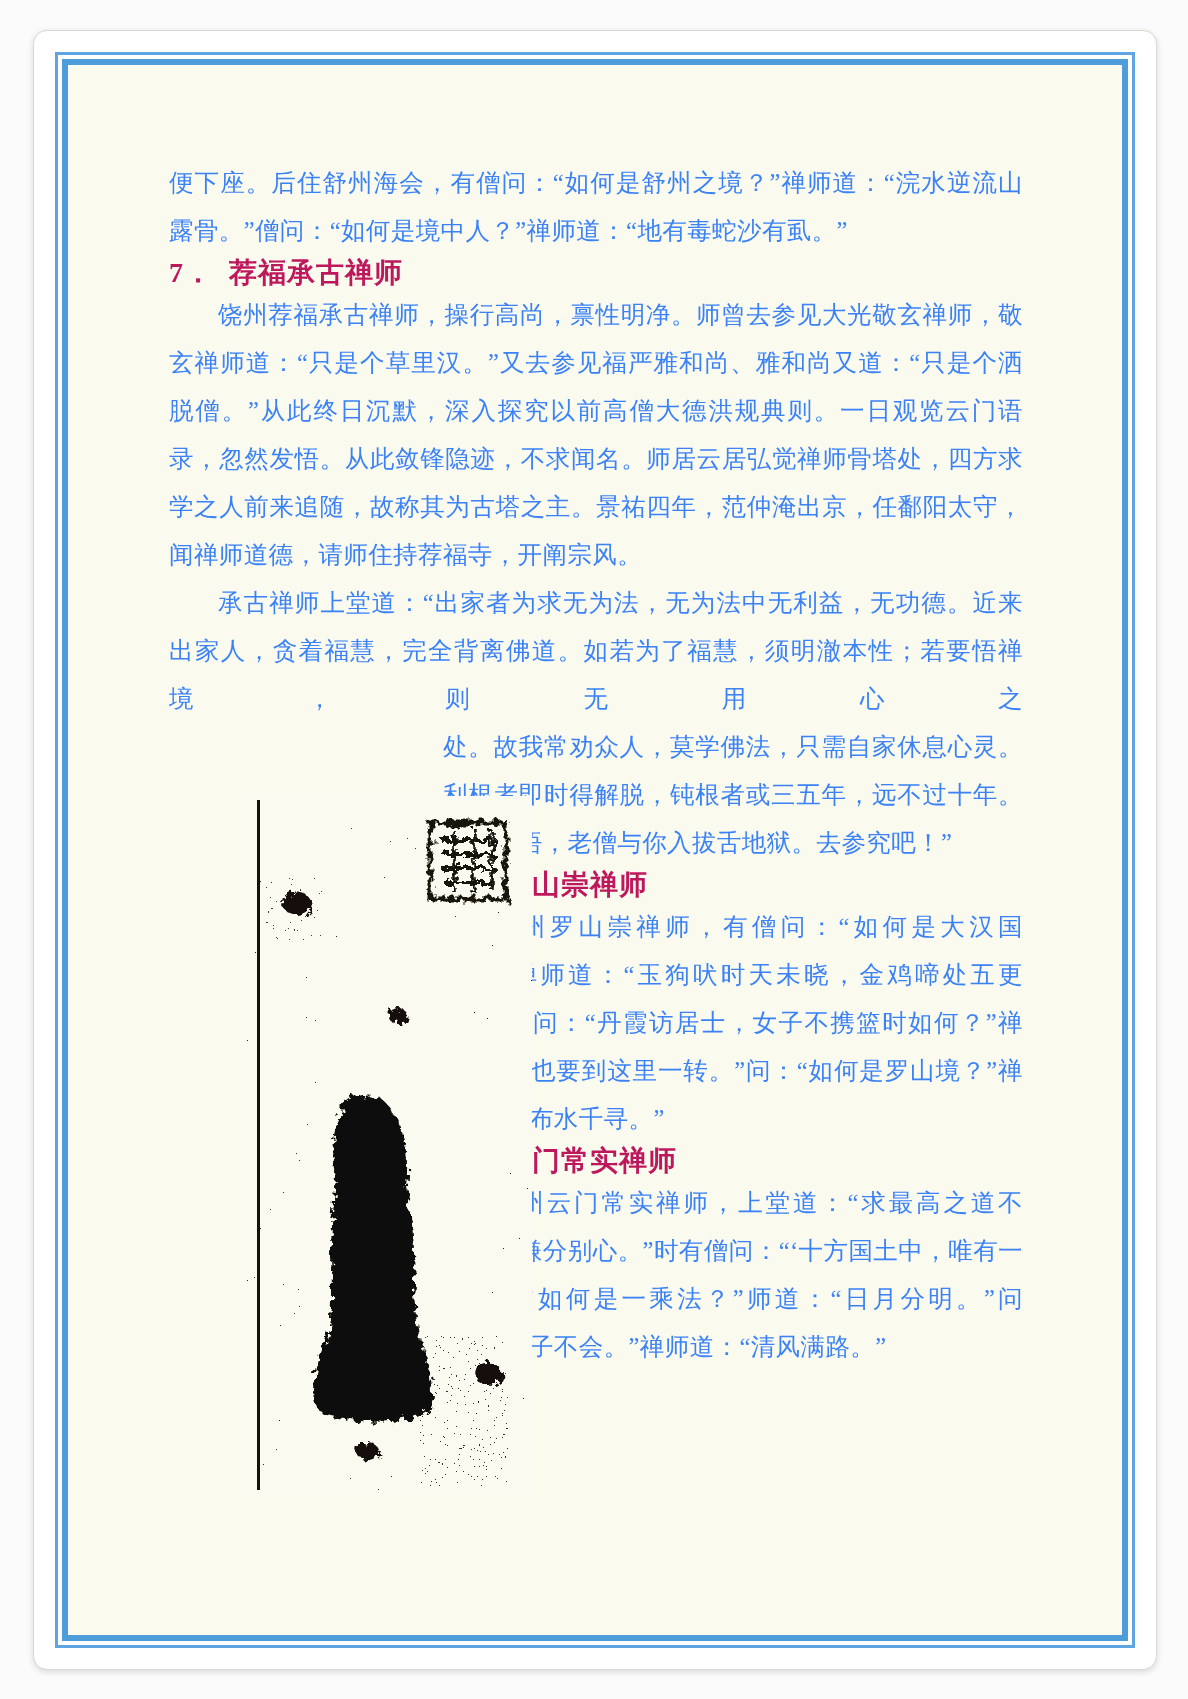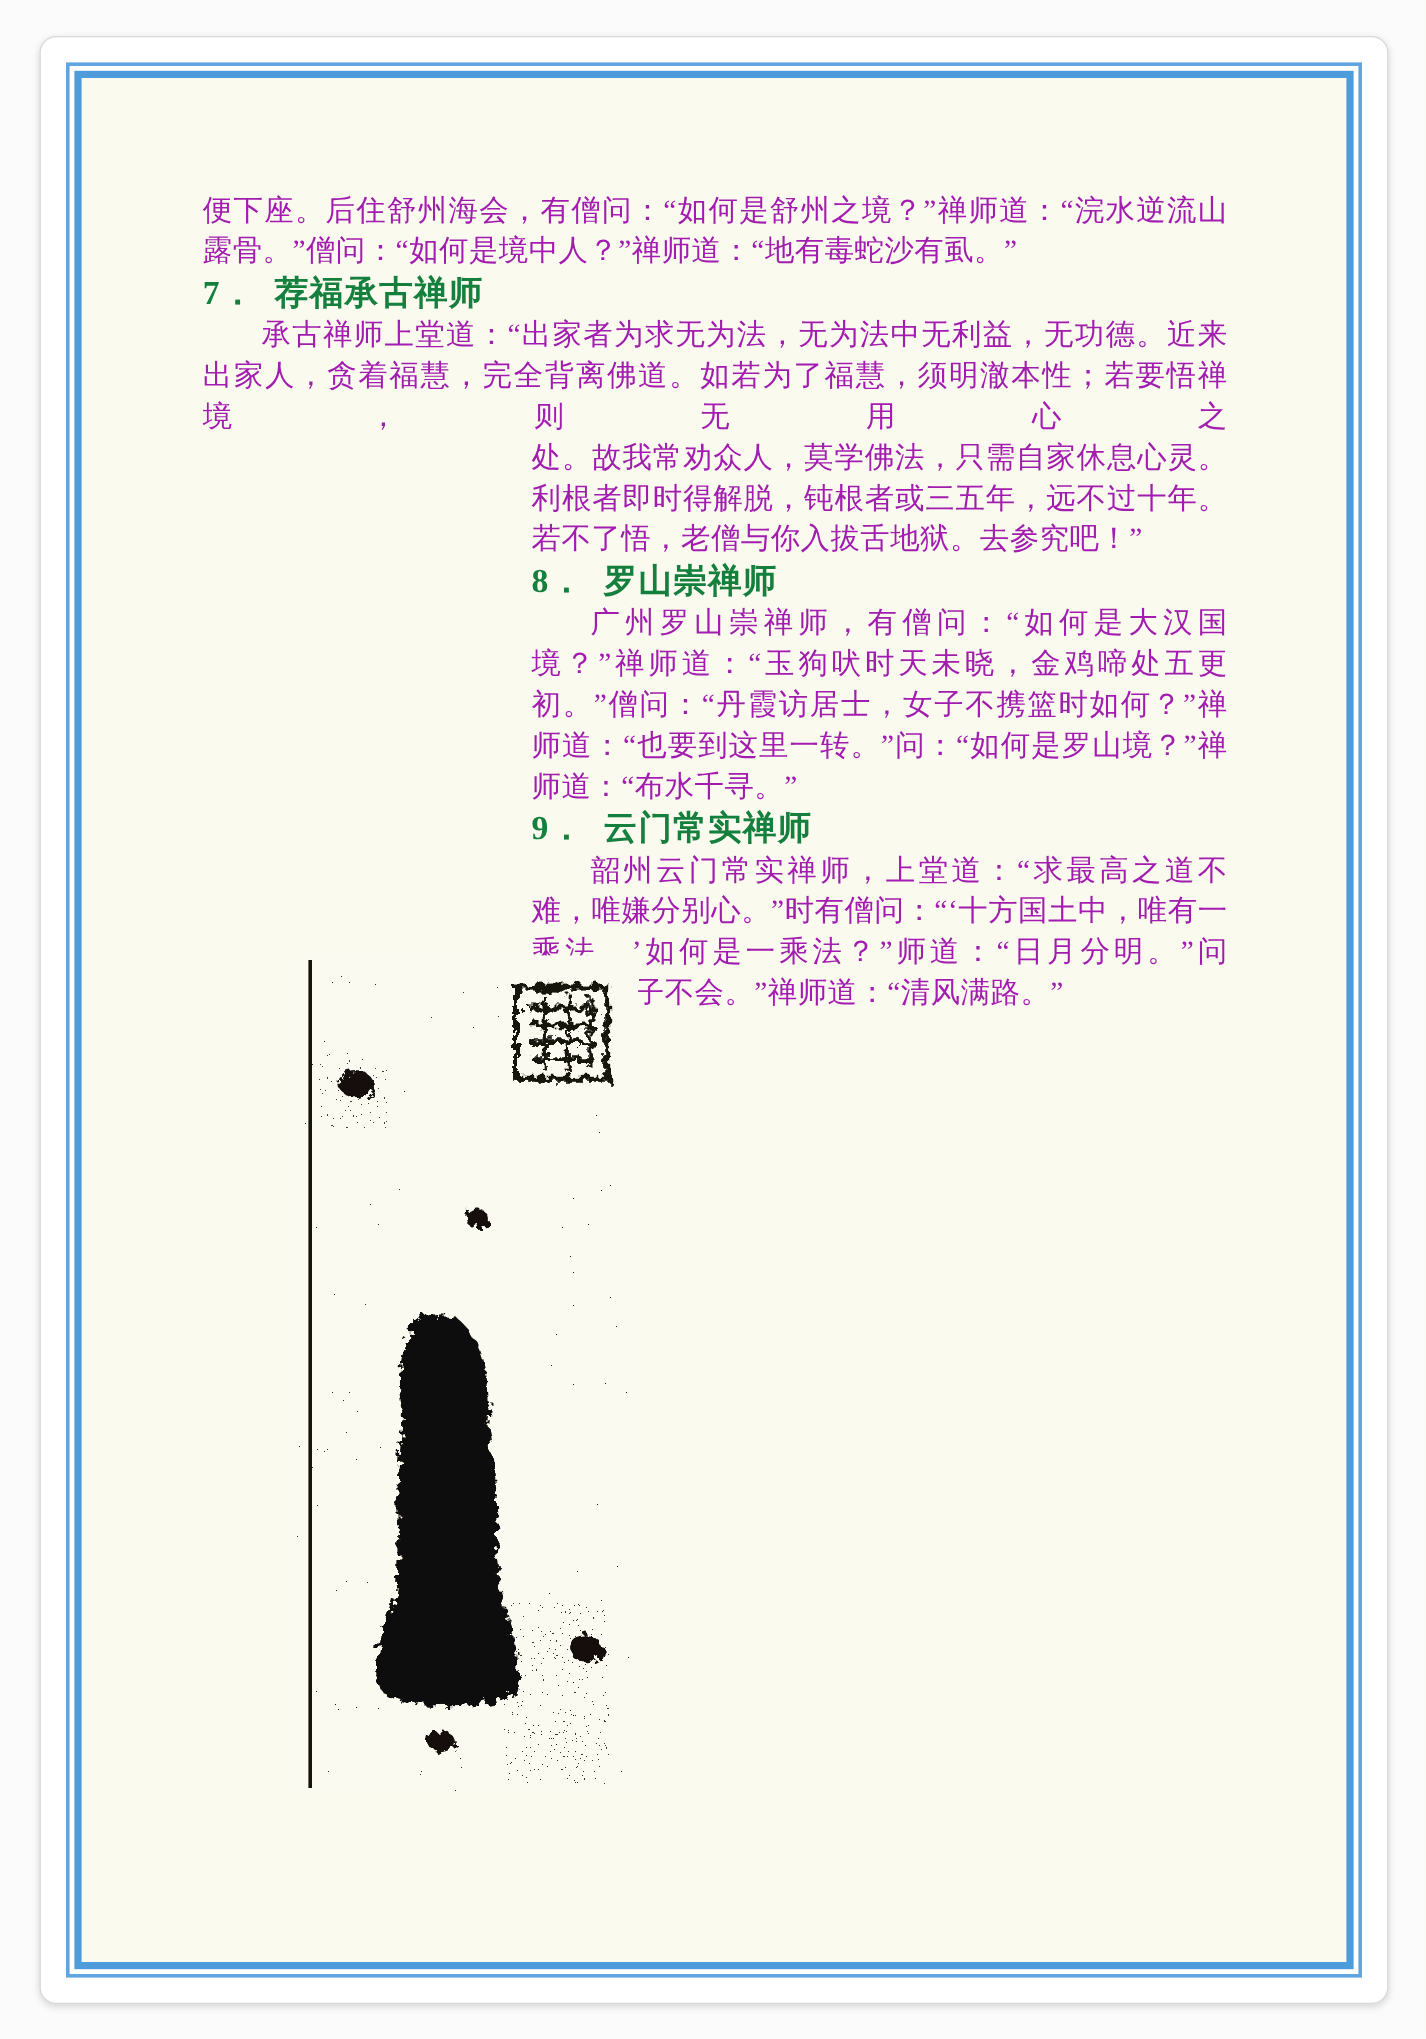--- a/index.html
+++ b/index.html
@@ -28,33 +28,33 @@
     background:#fafaef;
     padding:94px 99px 0 101px;
     box-sizing:border-box;
     position:absolute;
     overflow:hidden;
   }
   .content{position:relative;width:854px;}
   p.body{
     margin:0;
     font-size:24.5px;
-    line-height:34px;
+    line-height:48px;
     letter-spacing:0.4px;
-    color:#a21caf;
+    color:#3b82f6;
     text-align:justify;
   }
   p.ind{text-indent:2em;}
   p.force-just{text-align-last:justify;}
   h2.sect{
     margin:0;
     font-size:28px;
     line-height:36px;
     font-weight:700;
-    color:#15803d;
+    color:#be185d;
     letter-spacing:1px;
   }
   h2.sect .num{margin-right:16px;}
   .h7{margin-top:44px;}
   .p1{margin-top:16px;}
   .p2{margin-top:8px;}
   .p3{margin-top:8px;}
   .rightcol{margin-left:274px;width:580px;}
   .h8{margin-top:24px;}
   .p8{margin-top:20px;}
@@ -74,20 +74,21 @@
 <div class="canvas">
   <div class="card">
     <div class="frame-outer"></div>
     <div class="frame-inner">
       <div class="content">
 
         <p class="body">便下座。后住舒州海会，有僧问：“如何是舒州之境？”禅师道：“浣水逆流山露骨。”僧问：“如何是境中人？”禅师道：“地有毒蛇沙有虱。”</p>
 
         <h2 class="sect h7"><span class="num">7．</span><span>荐福承古禅师</span></h2>
 
+        <p class="body ind p1">饶州荐福承古禅师，操行高尚，禀性明净。师曾去参见大光敬玄禅师，敬玄禅师道：“只是个草里汉。”又去参见福严雅和尚、雅和尚又道：“只是个洒脱僧。”从此终日沉默，深入探究以前高僧大德洪规典则。一日观览云门语录，忽然发悟。从此敛锋隐迹，不求闻名。师居云居弘觉禅师骨塔处，四方求学之人前来追随，故称其为古塔之主。景祐四年，范仲淹出京，任鄱阳太守，闻禅师道德，请师住持荐福寺，开阐宗风。</p>
         <p class="body ind p3 force-just">承古禅师上堂道：“出家者为求无为法，无为法中无利益，无功德。近来出家人，贪着福慧，完全背离佛道。如若为了福慧，须明澈本性；若要悟禅境，则无用心之</p>
 
         <figure class="scan">
           <svg width="290" height="700" viewBox="0 0 290 700" xmlns="http://www.w3.org/2000/svg">
             <defs>
               <filter id="spLight" x="0" y="0" width="100%" height="100%">
                 <feTurbulence type="fractalNoise" baseFrequency="0.8" numOctaves="2" seed="7" result="t"></feTurbulence>
                 <feColorMatrix in="t" type="matrix" values="0 0 0 0 0  0 0 0 0 0  0 0 0 0 0  0.34 0.34 0.34 0 0" result="g"></feColorMatrix>
                 <feComponentTransfer in="g" result="m">
                     <feFuncA type="discrete" tableValues="0 0 0 0 0 1"></feFuncA>

